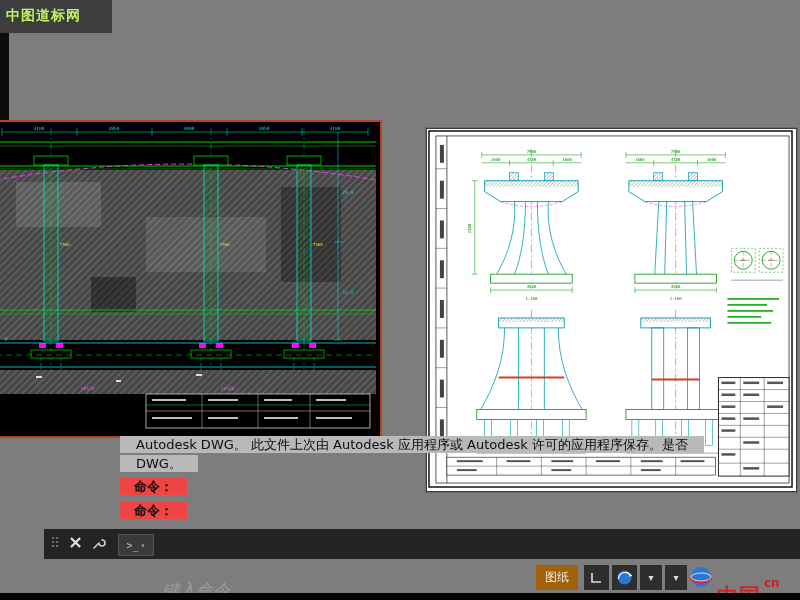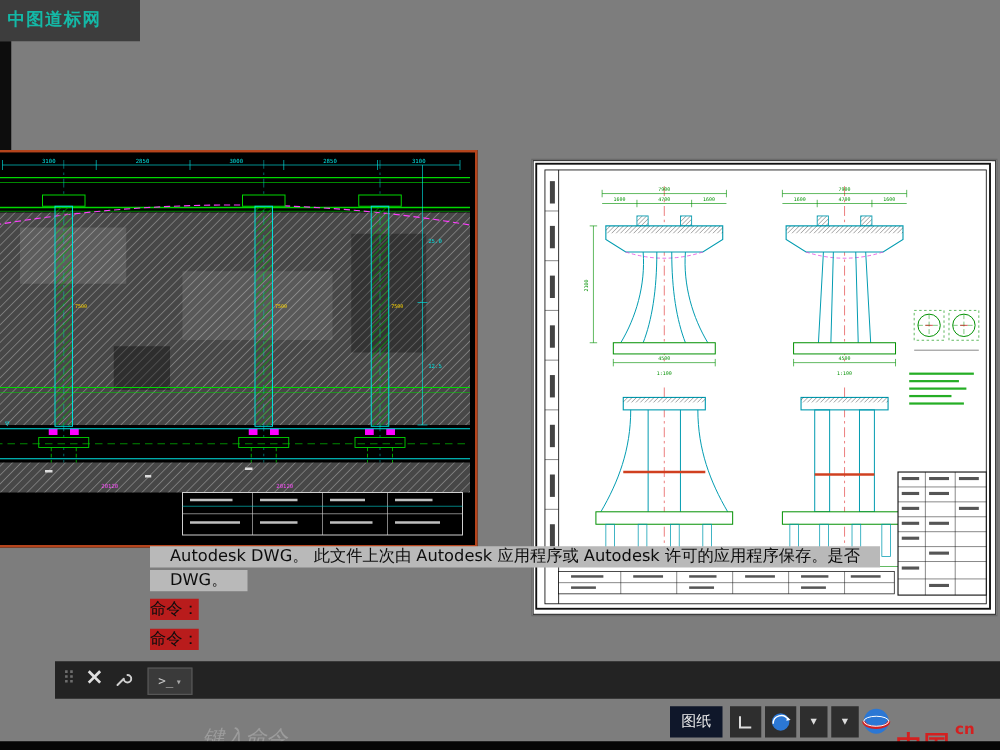--- a/index.html
+++ b/index.html
@@ -1,48 +1,48 @@
 <!DOCTYPE html>
 <html><head>
 <meta charset="utf-8">
 <style>
   html,body{margin:0;padding:0;width:800px;height:600px;overflow:hidden;
     font-family:"DejaVu Sans",sans-serif;}
   #app{position:relative;width:800px;height:600px;background:#7d7d7d;}
 
   
   .corner-dark{position:absolute;left:0;top:0;width:112px;height:33px;background:#3d3d3d;}
-  .wm{position:absolute;left:6px;top:7px;font-size:14px;color:#14b8a6;letter-spacing:1px;font-weight:bold;text-align:center;}
+  .wm{position:absolute;left:6px;top:7px;font-size:14px;color:#bef264;letter-spacing:1px;font-weight:bold;text-align:center;}
   .left-strip{position:absolute;left:0;top:33px;width:9px;height:90px;background:#0d0d0d;}
 
   
   .win{position:absolute;overflow:hidden;}
   .win-left{left:-6px;top:120px;width:384px;height:314px;background:#000;border:2px solid #b5441c;}
   .win-right{left:426px;top:128px;width:369px;height:362px;background:#ffffff;border:1px solid #3c3c3c;box-shadow:0 0 0 1px #6a6a6a;}
   .win svg{display:block;}
 
   
   .cmsg{position:absolute;z-index:6;font-size:13px;color:#0d0d0d;white-space:nowrap;}
   .cmsg span{background:#b9b9b9;padding:1px 16px;}
   .cprompt{position:absolute;z-index:6;font-size:13px;color:#0d0d0d;}
-  .cprompt span{background:#b91c1c;padding:1px 0;}
+  .cprompt span{background:#ef4444;padding:1px 14px;font-weight:bold;}
 
   
   .cmdbar{position:absolute;left:44px;top:529px;right:0;height:30px;background:#232323;z-index:5;}
   .grip{position:absolute;left:6px;top:6px;color:#6e6e6e;font-size:14px;cursor:grab;}
   .closex{position:absolute;left:24px;top:2px;color:#e0e0e0;font-size:18px;font-weight:bold;cursor:pointer;}
   .wrench{position:absolute;left:47px;top:7px;cursor:pointer;}
   .promptbox{position:absolute;left:74px;top:5px;width:34px;height:20px;background:#3a3a3a;border:1px solid #565656;
     display:flex;align-items:center;justify-content:center;gap:2px;cursor:pointer;}
   .promptbox i{font-style:normal;color:#c8c8c8;font-size:10px;font-family:"DejaVu Sans Mono",monospace;}
   .promptbox i.dd{font-size:8px;color:#a8a8a8;}
   .cmdinput{position:absolute;left:118px;top:6px;font-style:italic;color:#9c9c9c;font-size:17px;cursor:text;margin-top:44px;}
 
   
-  .sbtn{position:absolute;left:536px;top:565px;width:42px;height:25px;background:#0f172a;color:#ececec;
+  .sbtn{position:absolute;left:536px;top:565px;width:42px;height:25px;background:#a16207;color:#ececec;
     font-size:12px;display:flex;align-items:center;justify-content:center;cursor:pointer;z-index:4;}
   .sicon{position:absolute;top:565px;width:25px;height:25px;background:#2e2e2e;display:flex;align-items:center;
     justify-content:center;cursor:pointer;z-index:4;color:#dddddd;font-size:10px;}
   .sitelogo{position:absolute;left:688px;top:560px;width:112px;height:34px;display:flex;align-items:center;
     gap:3px;z-index:4;}
   .logo-cn{color:#d42020;font-size:21px;font-weight:bold;letter-spacing:1px;margin-top:37px;}
   .logo-suffix{color:#d42020;font-size:12px;font-weight:bold;align-self:flex-end;margin-bottom:4px;margin-top:19px;}
   .bottomstrip{position:absolute;left:0;bottom:0;width:800px;height:7px;background:#050505;z-index:7;}
 
   text{font-family:"DejaVu Sans Mono",monospace;}

